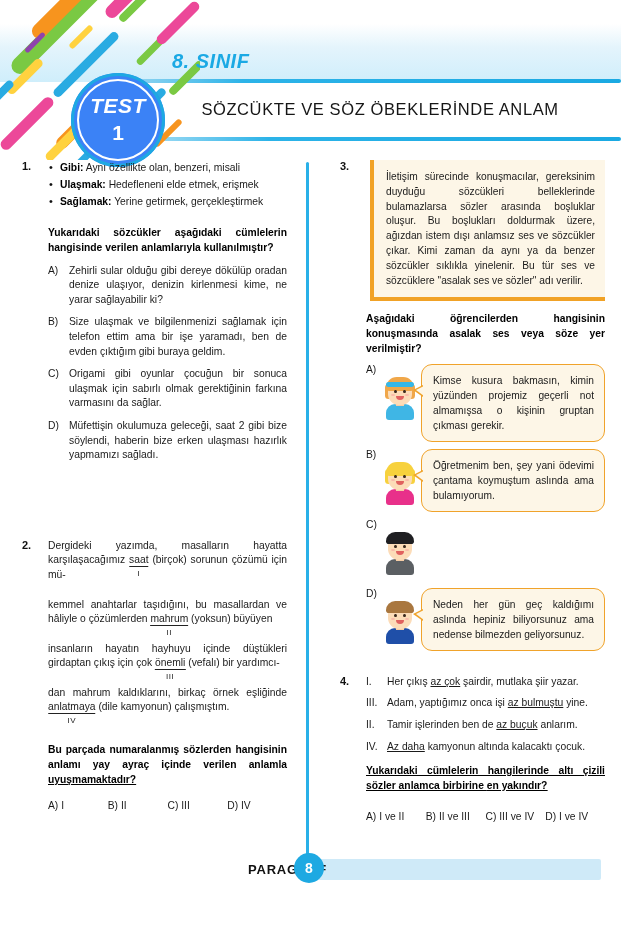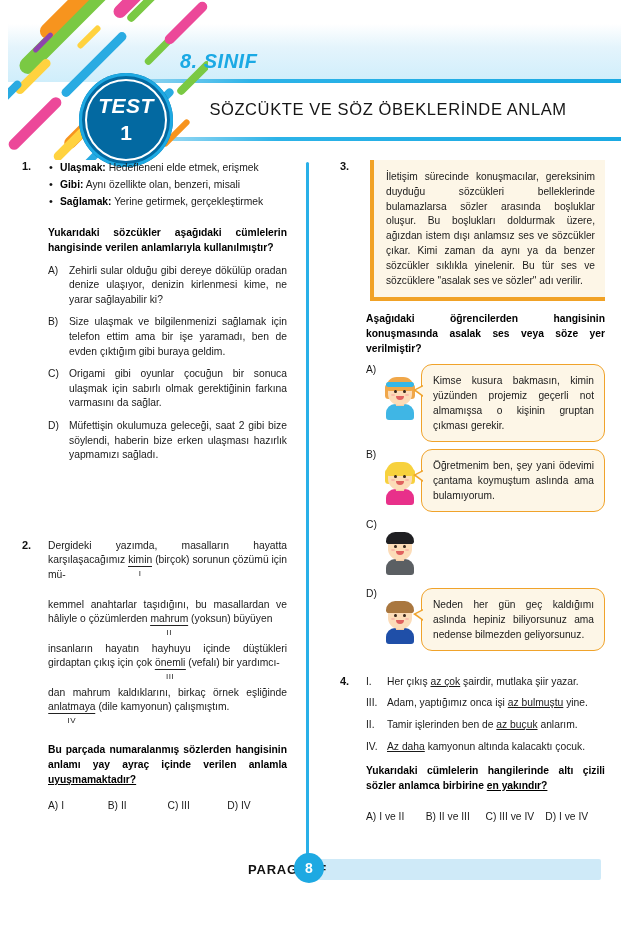--- a/index.html
+++ b/index.html
@@ -6,21 +6,21 @@
   body{
     width:621px;height:931px;
     background:#ffffff;
     font-family:"Liberation Sans","DejaVu Sans",sans-serif;
     position:relative;overflow:hidden;
     -webkit-font-smoothing:antialiased;
   }
   .page{position:absolute;left:0;top:0;width:621px;height:931px;overflow:hidden;}
 
   
-  .header{position:absolute;left:8px;top:0;width:528px;height:152px;}
+  .header{position:absolute;left:0;top:0;width:528px;height:152px;}
   .hdr-band{
     position:absolute;left:0;top:24px;width:621px;height:58px;
     background:linear-gradient(to bottom,#ffffff 0%,#e4f4fc 40%,#cfeefb 100%);
   }
   .hdr-rule1{position:absolute;left:118px;top:79px;width:503px;height:4px;
     background:linear-gradient(to right,#9fd9f2 0%,#2cb3e8 25%,#1aa9e2 100%);border-radius:2px;}
   .hdr-rule2{position:absolute;left:118px;top:137px;width:503px;height:4px;
     background:linear-gradient(to right,#bfe6f7 0%,#2cb3e8 30%,#1aa9e2 100%);border-radius:2px;}
   .hdr-white{position:absolute;left:118px;top:83px;width:503px;height:54px;background:#fff;}
   .grade{
@@ -34,21 +34,21 @@
     letter-spacing:0.6px;font-weight:normal;
   }
 
   
   .deco{position:absolute;left:0;top:0;width:200px;height:160px;overflow:hidden;}
   .st{position:absolute;border-radius:20px;transform:rotate(-45deg);transform-origin:center;}
 
   
   .badge{
     position:absolute;left:71px;top:73px;width:94px;height:94px;border-radius:50%;
-    background:#0369a1;box-shadow:inset 0 0 0 3px #1ea9e2;
+    background:#3b82f6;box-shadow:inset 0 0 0 3px #1ea9e2;
   }
   .badge-ring{position:absolute;left:6px;top:6px;width:78px;height:78px;border-radius:50%;
     border:2px solid #ffffff;}
   .badge-t{position:absolute;left:0;top:21px;width:94px;text-align:center;
     color:#fff;font-size:21px;font-weight:bold;font-style:italic;letter-spacing:0.5px;}
   .badge-n{position:absolute;left:0;top:48px;width:94px;text-align:center;
     color:#fff;font-size:21px;font-weight:bold;}
 
   
   .col{position:absolute;top:160px;width:265px;}
@@ -191,24 +191,24 @@
 
   <div class="divider"></div>
 
   <div class="col col-left">
 
     <div class="qblock">
       <div class="qnum">1.</div>
       <div class="qbody">
         <ul class="deflist">
           <li>
-            <span class="bold">Ulaşmak:</span><span> Hedefleneni elde etmek, erişmek</span>
+            <span class="bold">Gibi:</span><span> Aynı özellikte olan, benzeri, misali</span>
           </li>
           <li>
-            <span class="bold">Gibi:</span><span> Aynı özellikte olan, benzeri, misali</span>
+            <span class="bold">Ulaşmak:</span><span> Hedefleneni elde etmek, erişmek</span>
           </li>
           <li>
             <span class="bold">Sağlamak:</span><span> Yerine getirmek, gerçekleştirmek</span>
           </li>
         </ul>
         <div class="stem">Yukarıdaki sözcükler aşağıdaki cümlelerin hangisinde verilen anlamlarıyla kullanılmıştır?</div>
 
         <div class="opt">
           <span class="lbl">A)</span>
           <span>Zehirli sular olduğu gibi dereye dökülüp oradan denize ulaşıyor, denizin kirlenmesi kime, ne yarar sağlayabilir ki?</span>
@@ -225,21 +225,21 @@
           <span class="lbl">D)</span>
           <span>Müfettişin okulumuza geleceği, saat 2 gibi bize söylendi, haberin bize erken ulaşması hazırlık yapmamızı sağladı.</span>
         </div>
       </div>
     </div>
 
     <div class="qblock" style="margin-top:76px;">
       <div class="qnum">2.</div>
       <div class="qbody">
         <div class="txt q2line">
-          <span>Dergideki yazımda, masalların hayatta karşılaşacağımız </span><span class="mark"><span>kimin</span><span class="bar"></span><span class="rn">I</span></span><span> (birçok) sorunun çözümü için mü-</span>
+          <span>Dergideki yazımda, masalların hayatta karşılaşacağımız </span><span class="mark"><span>saat</span><span class="bar"></span><span class="rn">I</span></span><span> (birçok) sorunun çözümü için mü-</span>
         </div>
         <div class="txt q2line">
           <span>kemmel anahtarlar taşıdığını, bu masallardan ve hâliyle o çözümlerden </span><span class="mark"><span>mahrum</span><span class="bar"></span><span class="rn">II</span></span><span> (yoksun) büyüyen</span>
         </div>
         <div class="txt q2line">
           <span>insanların hayatın hayhuyu içinde düştükleri girdaptan çıkış için çok </span><span class="mark"><span>önemli</span><span class="bar"></span><span class="rn">III</span></span><span> (vefalı) bir yardımcı-</span>
         </div>
         <div class="txt q2line">
           <span>dan mahrum kaldıklarını, birkaç örnek eşliğinde </span><span class="mark"><span>anlatmaya</span><span class="bar"></span><span class="rn">IV</span></span><span> (dile kamyonun) çalışmıştım.</span>
         </div>
@@ -350,21 +350,21 @@
         </div>
         <div class="romanrow">
           <span class="rl">II.</span>
           <span>Tamir işlerinden ben de </span><span class="ul">az buçuk</span><span> anlarım.</span>
         </div>
         <div class="romanrow">
           <span class="rl">IV.</span>
           <span></span><span class="ul">Az daha</span><span> kamyonun altında kalacaktı çocuk.</span>
         </div>
 
-        <div class="stem" style="margin-top:10px;">
+        <div class="stem" style="margin-top:10px;text-decoration:underline;">
           <span>Yukarıdaki cümlelerin hangilerinde altı çizili sözler anlamca birbirine </span><span class="ul">en yakındır?</span>
         </div>
 
         <div class="answers" style="margin-top:17px;">
           <span>A) I ve II</span>
           <span>B) II ve III</span>
           <span>C) III ve IV</span>
           <span>D) I ve IV</span>
         </div>
       </div>

